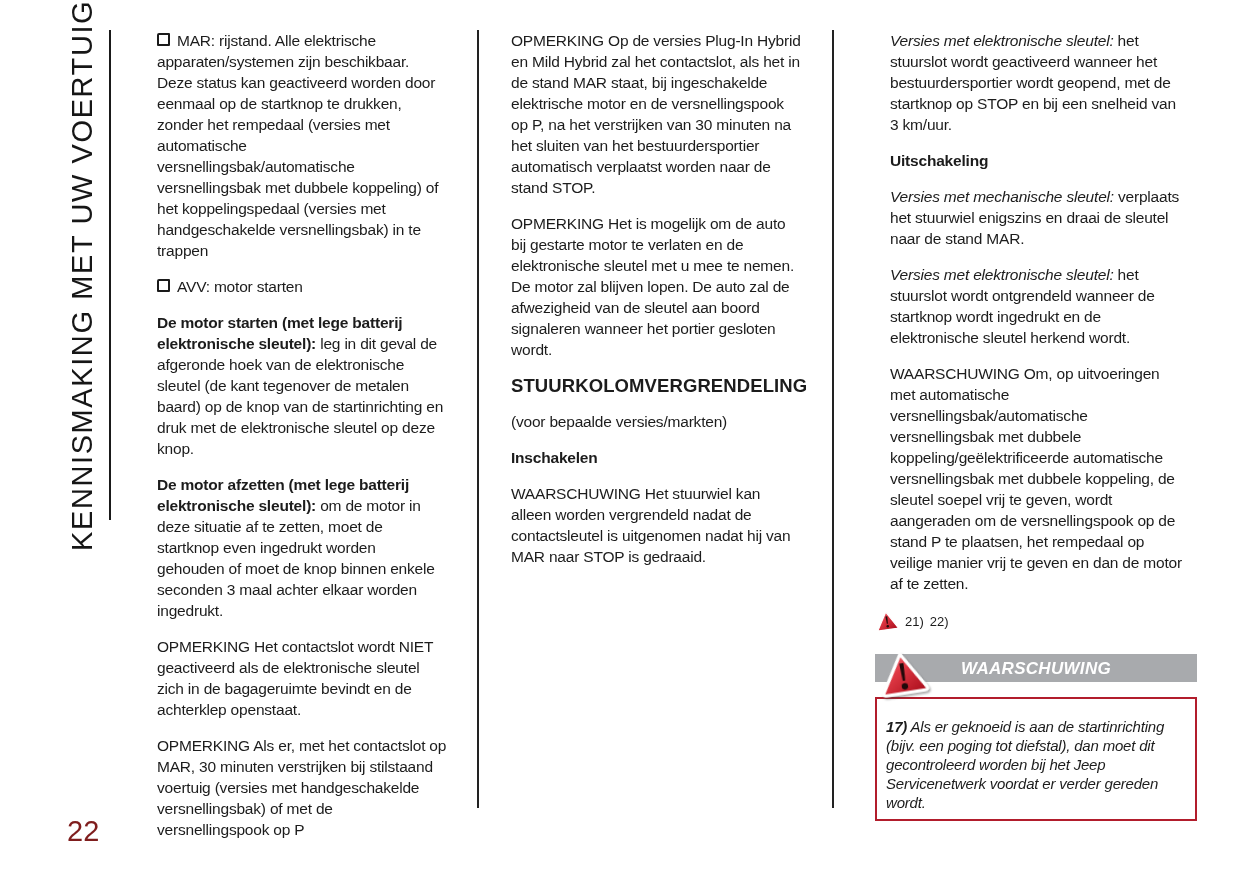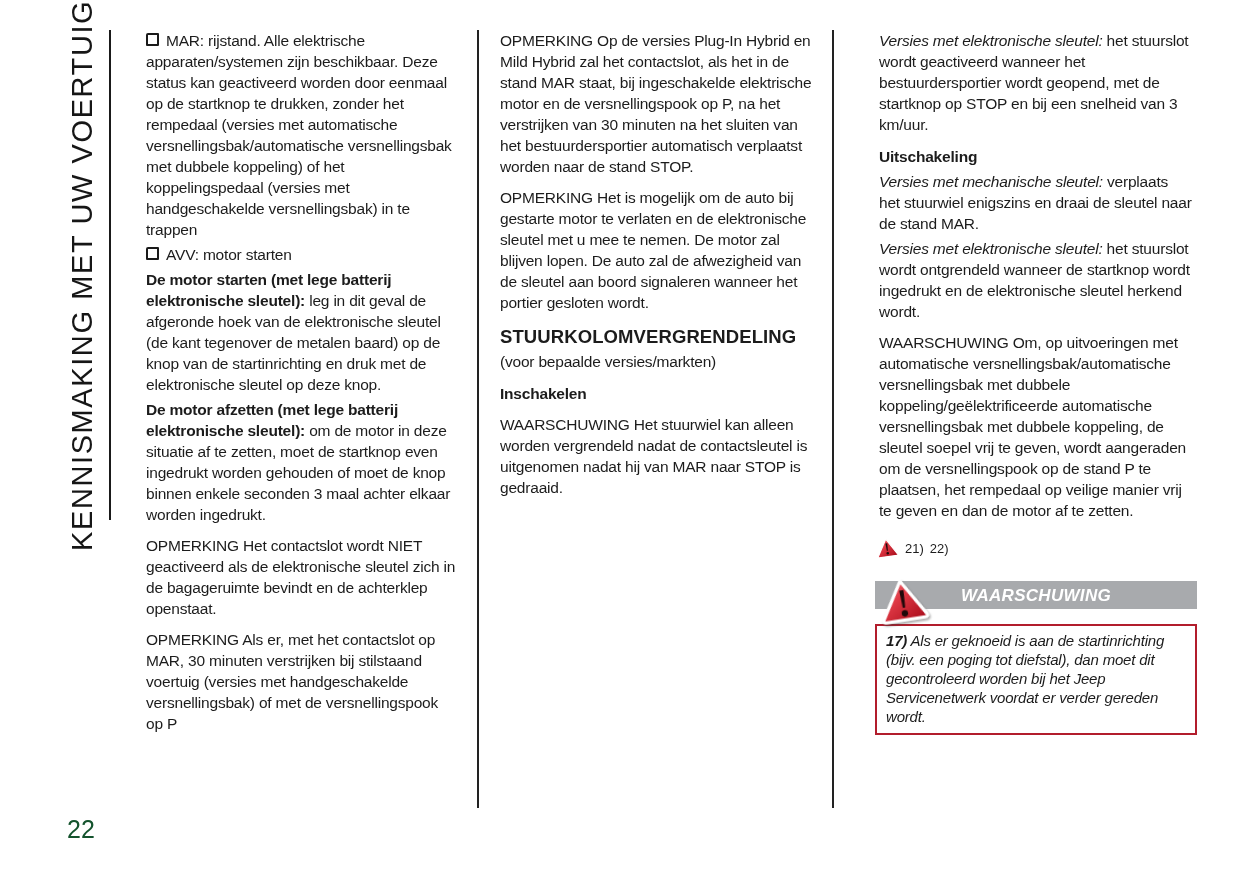--- a/index.html
+++ b/index.html
@@ -8,32 +8,32 @@
     font-family:"Liberation Sans", sans-serif; color:#1c1c1c; overflow:hidden;
   }
   
   .side-wrap { position:absolute; left:66px; top:28px; height:494px; display:flex; align-items:flex-start; }
   .side-title {
     writing-mode:vertical-rl; transform:rotate(180deg);
     font-size:29px; letter-spacing:1.6px; color:#161616; white-space:nowrap;
     height:494px; display:flex; align-items:center; justify-content:center;
   }
   .side-rule { position:absolute; left:109px; top:30px; width:2px; height:490px; background:#1a1a1a; }
-  .page-num { position:absolute; left:67px; top:815px; font-size:25px; color:#14532d; }
+  .page-num { position:absolute; left:67px; top:815px; font-size:29px; color:#7f1d1d; }
 
   
   .col { position:absolute; top:30px; width:322px; font-size:15.5px; line-height:21px; letter-spacing:-0.2px; }
   #col0 { left:142px; width:320px; }
   #col1 { left:496px; }
   #col2 { left:875px; }
   .divider { position:absolute; top:30px; width:2px; height:778px; background:#222; }
   #div0 { left:477px; }
   #div1 { left:832px; }
 
-  .blk { margin:4px; }
+  .blk { margin:15px; }
   .para { margin-top:10px; }
   .tight { margin-top:0; }
   .col .blk:first-child { margin-top:0; }
   .h1 { margin-top:13px; font-weight:bold; font-size:18.5px; letter-spacing:0.1px; }
   .sub { margin-top:1px; }
   .h2 { margin-top:11px; font-weight:bold; }
   .b { font-weight:bold; }
   .i { font-style:italic; }
   .sq {
     display:inline-block; width:9px; height:9px; border:2px solid #1a1a1a;
@@ -51,21 +51,21 @@
     display:flex; align-items:center; justify-content:center;
   }
   .banner .tri {
     position:absolute; left:3px; top:-5px; width:50px; height:50px;
     transform:rotate(-9deg); filter:drop-shadow(1px 2px 1px rgba(60,60,60,0.45));
   }
   .banner-title { color:#ffffff; font-weight:bold; font-style:italic; font-size:17px; letter-spacing:0.3px; }
 
   
   .warnbox {
-    margin-top:15px; border:2px solid #b21d2c; padding:5px 9px 7px 9px;
+    margin-top:15px; border:2px solid #b21d2c; padding:18px 9px 7px 9px;
     font-style:italic; font-size:15px; line-height:19px; color:#1c1c1c;
   }
   .warnbox .num { font-weight:bold; }
 
   .hidden-defs { position:absolute; width:0; height:0; overflow:hidden; }
 </style>
 </head>
 <body>
 
 <div class="page">

